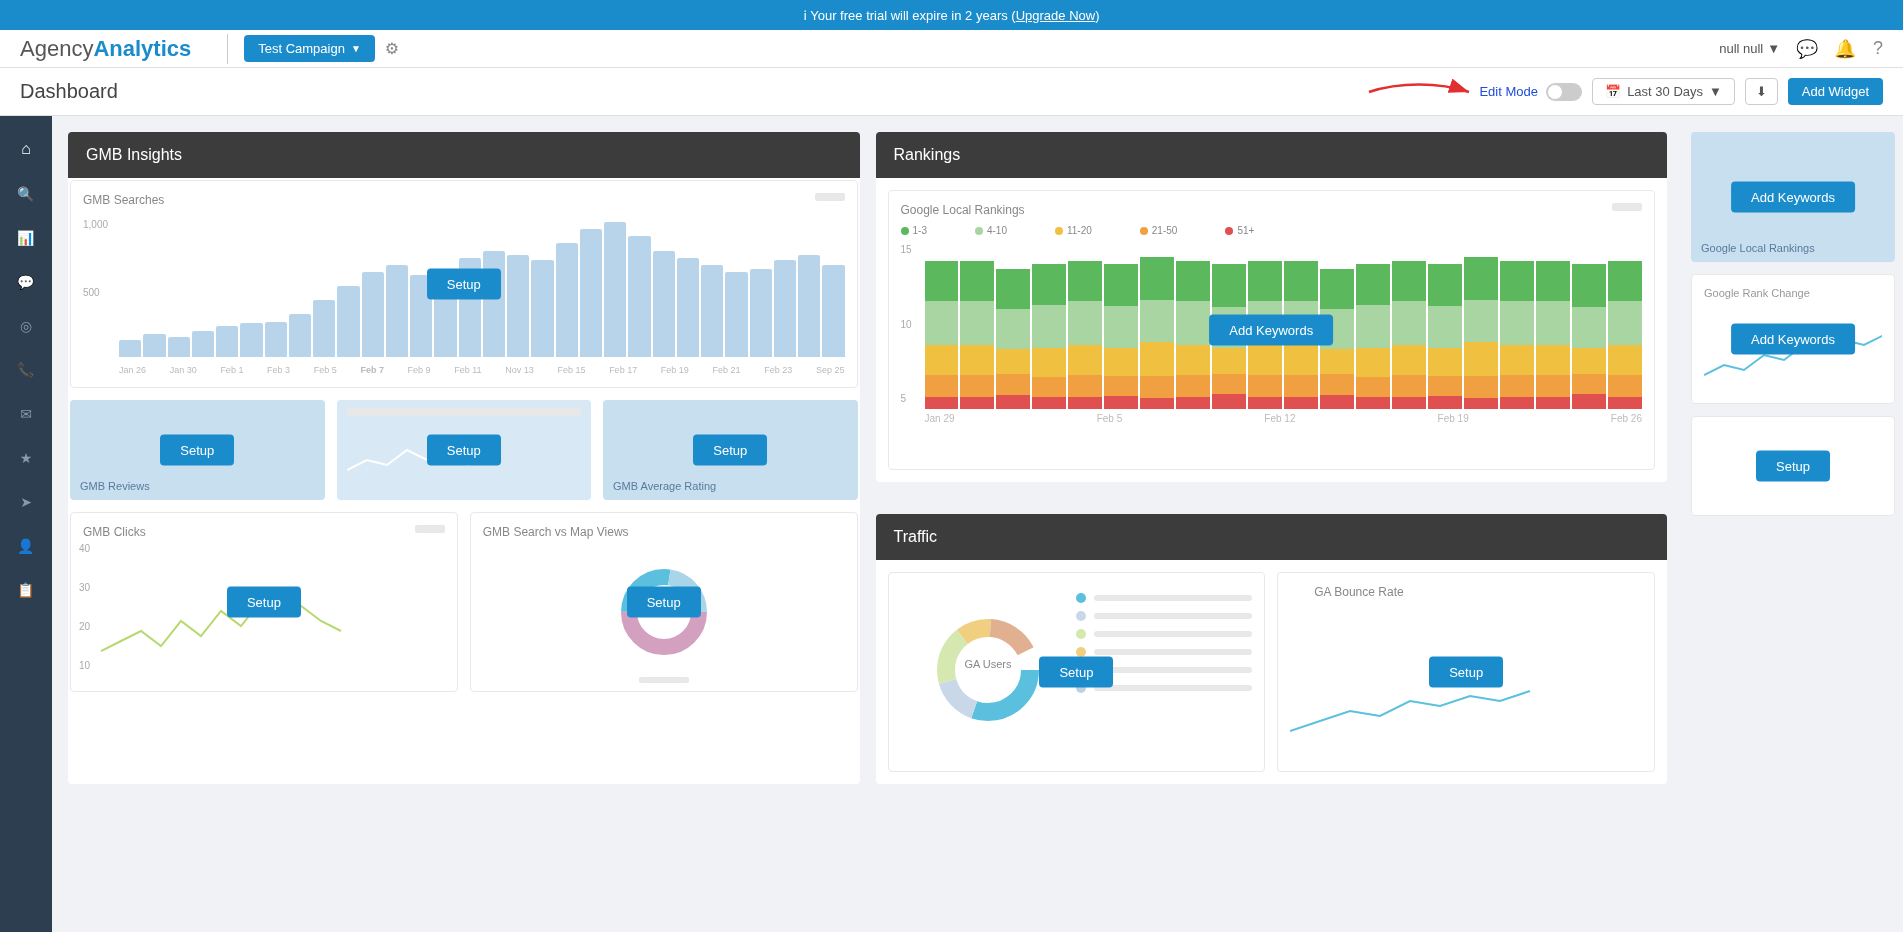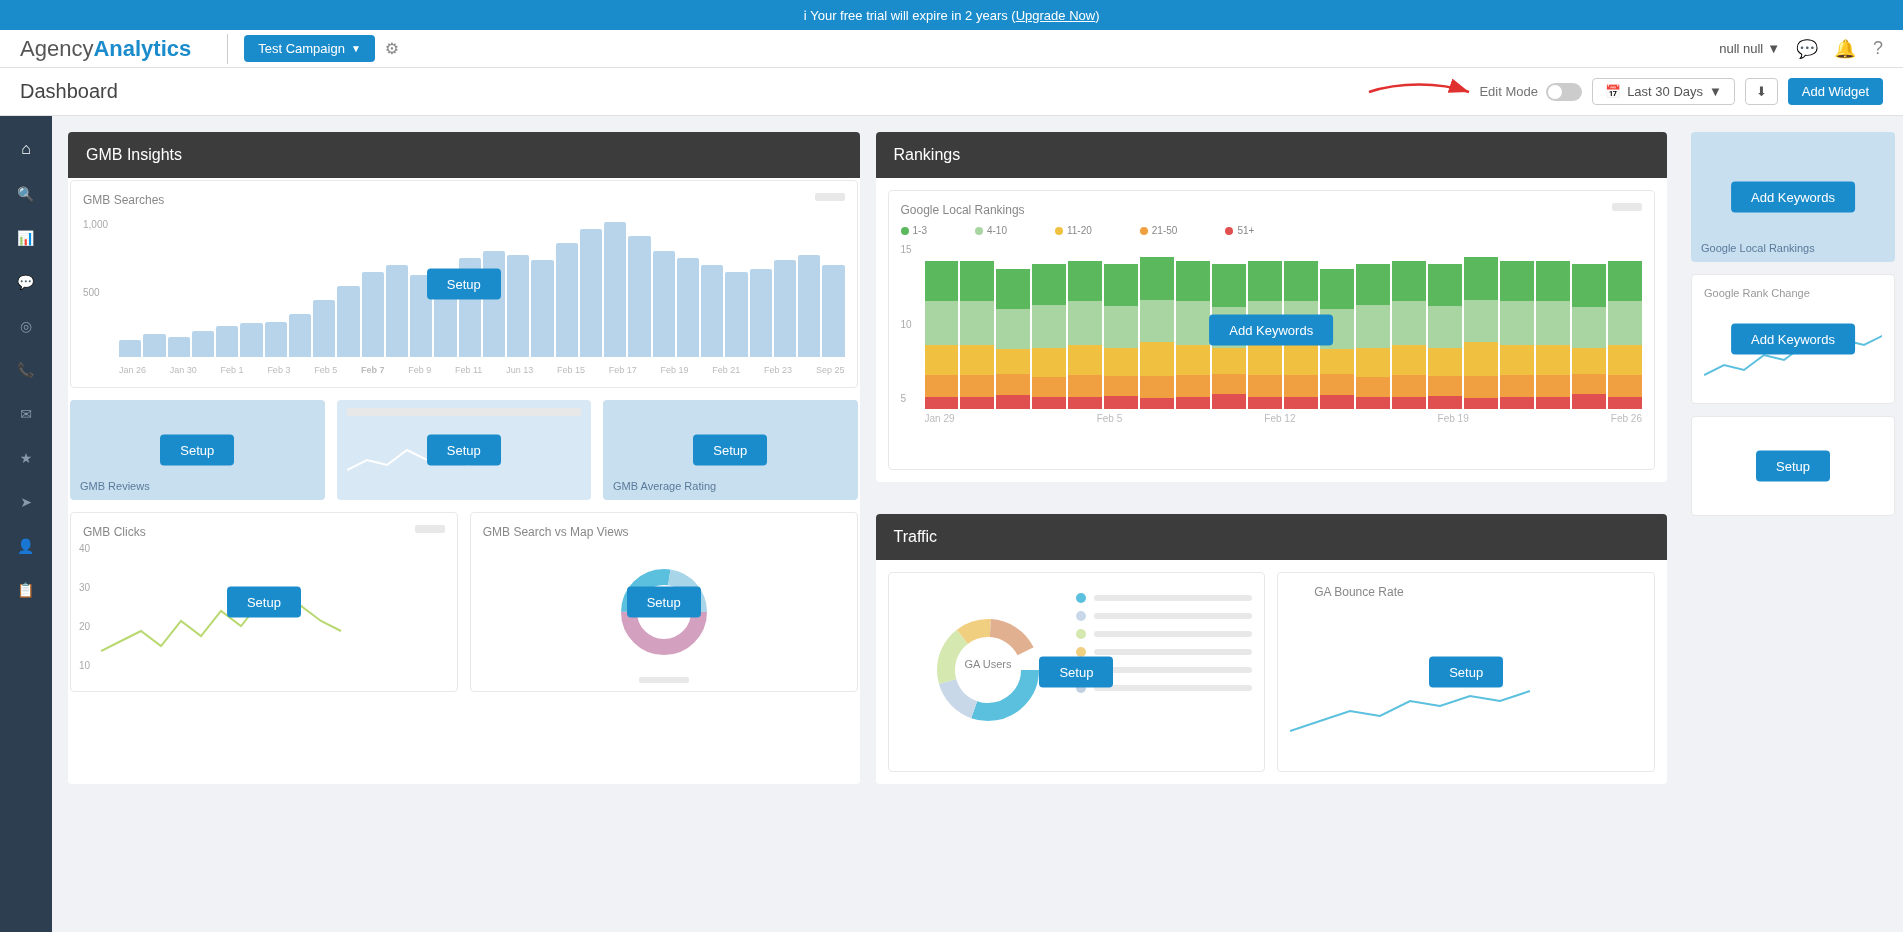--- a/index.html
+++ b/index.html
@@ -66,21 +66,21 @@
       padding: 10px 20px;
       border-bottom: 1px solid #e0e0e0;
     }
     .page-title { font-size: 20px; color: #444; font-weight: 400; }
     .sub-header-right {
       margin-left: auto;
       display: flex;
       align-items: center;
       gap: 10px;
     }
-    .edit-mode-label { font-size: 13px; color: #737373; }
+    .edit-mode-label { font-size: 13px; color: #1d4ed8; }
     .toggle {
       width: 36px; height: 18px;
       background: #ccc;
       border-radius: 9px;
       position: relative;
       cursor: pointer;
       display: inline-block;
     }
     .toggle::after {
       content: '';
@@ -505,21 +505,21 @@
                 </div>
                 <div class="chart-labels" style="padding-top:4px; font-size:9px; color:#bbb; display:flex; justify-content:space-between;">
                   <span>Jan 26</span>
                   <span>Jan 30</span>
                   <span>Feb 1</span>
                   <span>Feb 3</span>
                   <span>Feb 5</span>
                   <span style="font-weight:bold;">Feb 7</span>
                   <span>Feb 9</span>
                   <span>Feb 11</span>
-                  <span>Jun 13</span>
+                  <span>Nov 13</span>
                   <span>Feb 15</span>
                   <span>Feb 17</span>
                   <span>Feb 19</span>
                   <span>Feb 21</span>
                   <span>Feb 23</span>
                   <span>Sep 25</span>
                 </div>
               </div>
             </div>
 

